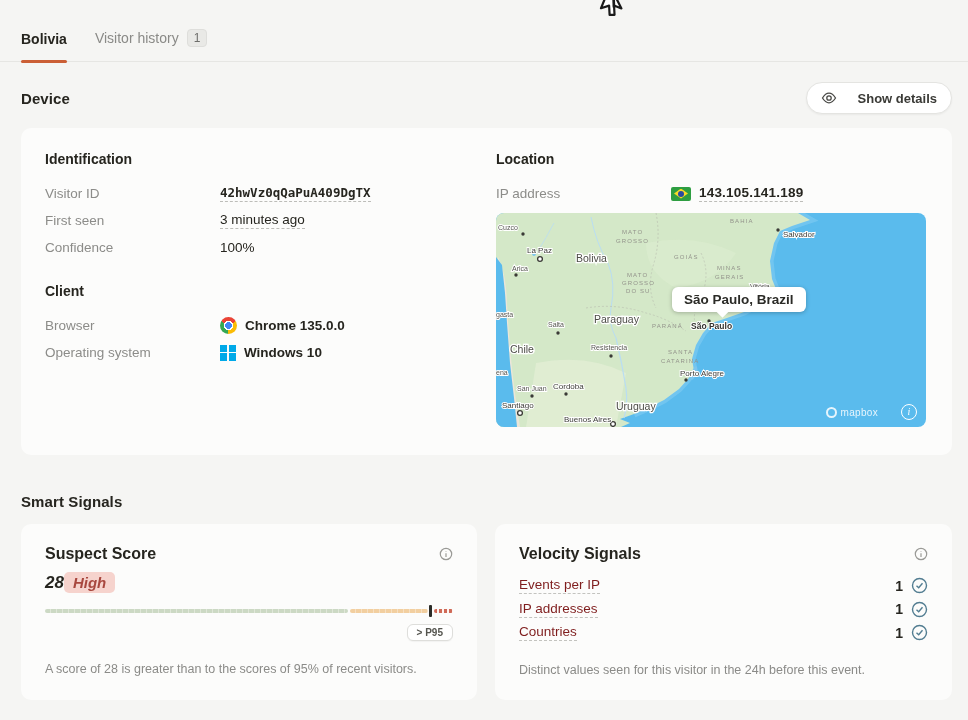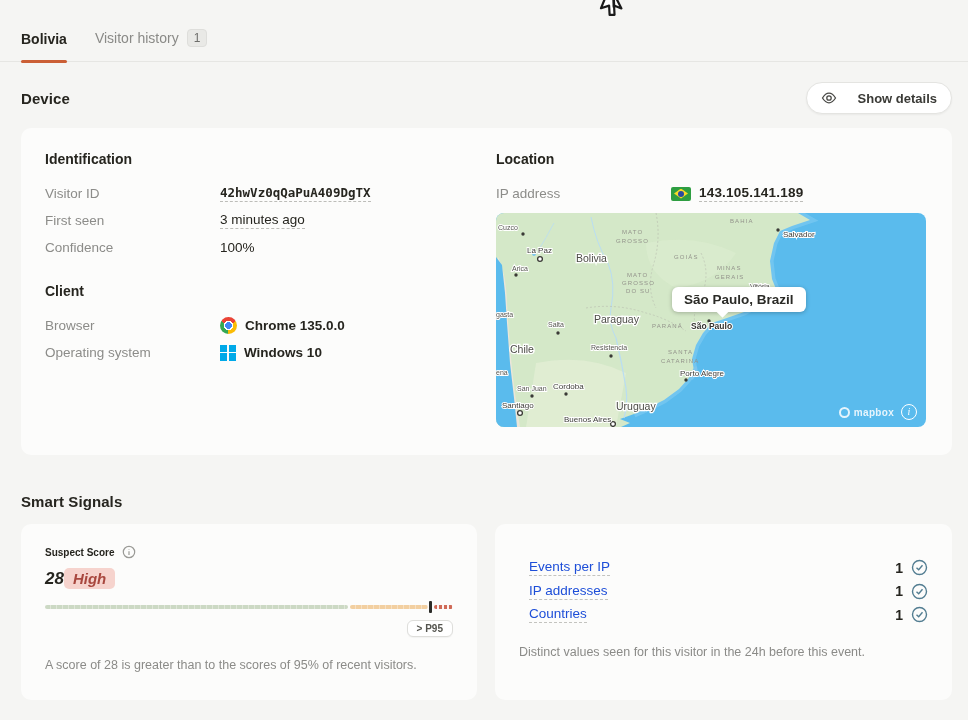--- a/index.html
+++ b/index.html
@@ -52,57 +52,57 @@
          grid-template-columns:1fr 1fr; grid-template-rows:1fr 1fr; gap:1.5px; }
   .win-icon span { background:#00a9e8; }
   
   .map-wrap { position:relative; width:430px; height:214px; border-radius:8px;
          overflow:hidden; margin-top:6px; cursor:grab; }
   .map-tooltip { position:absolute; left:176px; top:74px; background:#fff; border-radius:6px;
          padding:5px 12px; font-size:13.5px; font-weight:bold; color:#2b2b27; white-space:nowrap;
          box-shadow:0 1px 4px rgba(0,0,0,.25); }
   .map-tooltip::after { content:""; position:absolute; left:46px; bottom:-4px; width:9px; height:9px;
          background:#fff; transform:rotate(45deg); }
-  .map-attrib { position:absolute; right:32px; bottom:9px; display:flex; align-items:center; gap:4px;
-         color:#fff; opacity:.85; font-size:10px; font-weight:bold; letter-spacing:.3px; }
+  .map-attrib { position:absolute; right:48px; bottom:9px; display:flex; align-items:center; gap:4px;
+         color:#fff; opacity:.85; font-size:10px; font-weight:normal; letter-spacing:.3px; }
   .map-attrib .mb-ring { width:11px; height:11px; border:2.5px solid #fff; border-radius:50%; }
   .map-info { position:absolute; right:9px; bottom:7px; width:16px; height:16px; border:1.5px solid #fff;
          border-radius:50%; color:#fff; font-size:10px; line-height:13px; text-align:center;
          font-family:"Liberation Serif", serif; font-style:italic; cursor:pointer; }
   
   text { font-family:"Liberation Sans", sans-serif; }
   .m-region { font-size:6px; letter-spacing:1.1px; fill:#93938b; }
   .m-city   { font-size:8px; fill:#3c3c38; paint-order:stroke; stroke:#ffffff; stroke-width:2px; }
   .m-citysm { font-size:7px; fill:#55554f; paint-order:stroke; stroke:#ffffff; stroke-width:2px; }
   .m-cityb  { font-size:8.5px; font-weight:bold; fill:#33332f; paint-order:stroke; stroke:#fff; stroke-width:2px; }
   .m-country{ font-size:10.5px; fill:#4c4c46; paint-order:stroke; stroke:#ffffff; stroke-width:2.5px; }
   
   .signals-grid { display:grid; grid-template-columns:456px 457px; gap:18px; margin:0 16px 0 21px; }
   .signal-card { padding:21px 24px 0 24px; height:176px; }
-  .sig-title-row { display:flex; align-items:center; gap:8px; font-size:10px; font-weight:bold; }
+  .sig-title-row { display:flex; align-items:center; gap:8px; font-size:16px; font-weight:bold;justify-content:space-between; }
   .info-icon { display:inline-flex; cursor:pointer; }
   .score-row { display:flex; align-items:center; margin-top:9px;font-style:italic; }
   .score-num { font-size:17px; font-weight:bold; }
   .level-badge { background:#f6d3cd; color:#a8473e; font-size:15px; font-weight:bold;
          border-radius:5px; padding:2px 9px; }
   .bar-row { display:flex; align-items:center; margin-top:12px; height:12px; }
   .seg { height:4px; border-radius:2px; }
   .seg-green  { width:303px; background:repeating-linear-gradient(90deg,#ccd9c4 0 5px,#e0e7d9 5px 6px); }
   .seg-orange { width:78px; margin-left:2px;
                 background:repeating-linear-gradient(90deg,#f2cfa0 0 5px,#f7e0c2 5px 6px); }
   .seg-marker { width:3px; height:12px; margin-left:1px; background:#2c2c28; border-radius:1px; }
   .seg-red    { width:19px; margin-left:2px;
                 background:repeating-linear-gradient(90deg,#cf6a57 0 3px,#fdf4f2 3px 5px); }
   .p95-row { display:flex; justify-content:flex-end; margin-top:7px; }
   .p95-badge { background:#fff; border:1px solid #dededb; border-radius:6px; color:#55554f;
          font-size:10px; font-weight:bold; padding:2px 9px; box-shadow:0 1px 1px rgba(0,0,0,.04); }
   .sig-desc { color:#8b8b88; font-size:12.5px; margin-top:21px; }
   .vel-rows { margin-top:11px; }
   .vel-row { display:flex; align-items:center; justify-content:space-between; height:23.5px; font-size:13.5px; }
-  .vel-label { color:#1d4ed8; border-bottom:1px dashed #c3c3bf; padding-bottom:1px; cursor:pointer;margin-left:10px; }
+  .vel-label { color:#7f1d1d; border-bottom:1px dashed #c3c3bf; padding-bottom:1px; cursor:pointer; }
   .vel-val { display:flex; align-items:center; gap:8px; font-size:14px; font-weight:bold; }
   .vel-desc { margin-top:18px; }
   
   .cursor { position:absolute; left:596px; top:-8px; pointer-events:none; z-index:50; }
 </style>
 </head>
 <body>
 
 <div class="tabbar">
   <div class="tab active">
@@ -295,20 +295,30 @@
       <span class="seg-marker"></span>
       <span class="seg seg-red"></span>
     </div>
     <div class="p95-row">
       <span class="p95-badge">&gt; P95</span>
     </div>
     <div class="sig-desc">A score of 28 is greater than to the scores of 95% of recent visitors.</div>
   </div>
 
   <div class="card signal-card">
+    <div class="sig-title-row">
+      <span>Velocity Signals</span>
+      <span class="info-icon">
+        <svg width="14" height="14" viewBox="0 0 14 14" fill="none" stroke="#9a9a96" stroke-width="1.2">
+          <circle cx="7" cy="7" r="5.7"></circle>
+            <line x1="7" y1="6.2" x2="7" y2="10"></line>
+            <line x1="7" y1="4" x2="7" y2="4.6"></line>
+        </svg>
+      </span>
+    </div>
     <div class="vel-rows">
       <div class="vel-row">
         <span class="vel-label">Events per IP</span>
         <span class="vel-val">
           <span>1</span>
           <svg width="17" height="17" viewBox="0 0 17 17" fill="none" stroke="#527d91" stroke-width="1.4">
             <circle cx="8.5" cy="8.5" r="7"></circle>
               <path d="M5.5 8.7 L7.7 10.8 L11.5 6.3"></path>
           </svg>
         </span>

